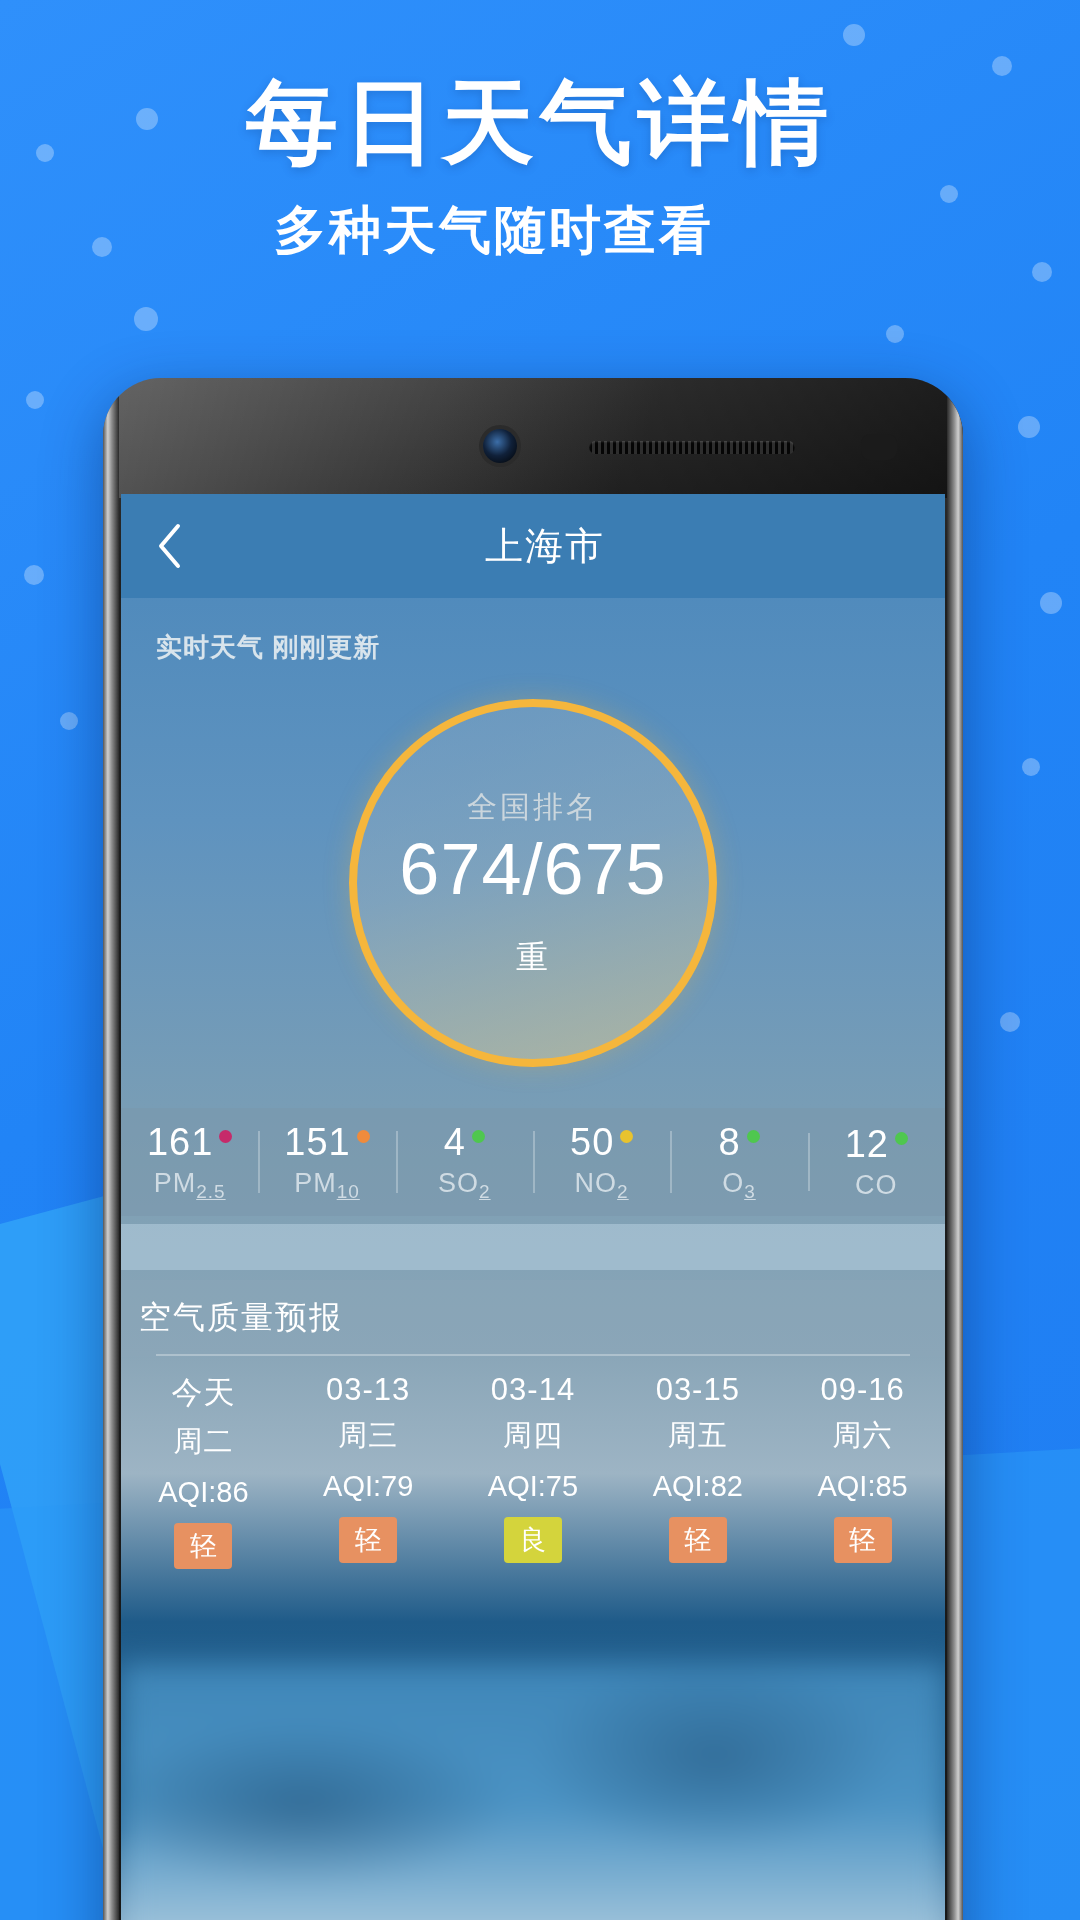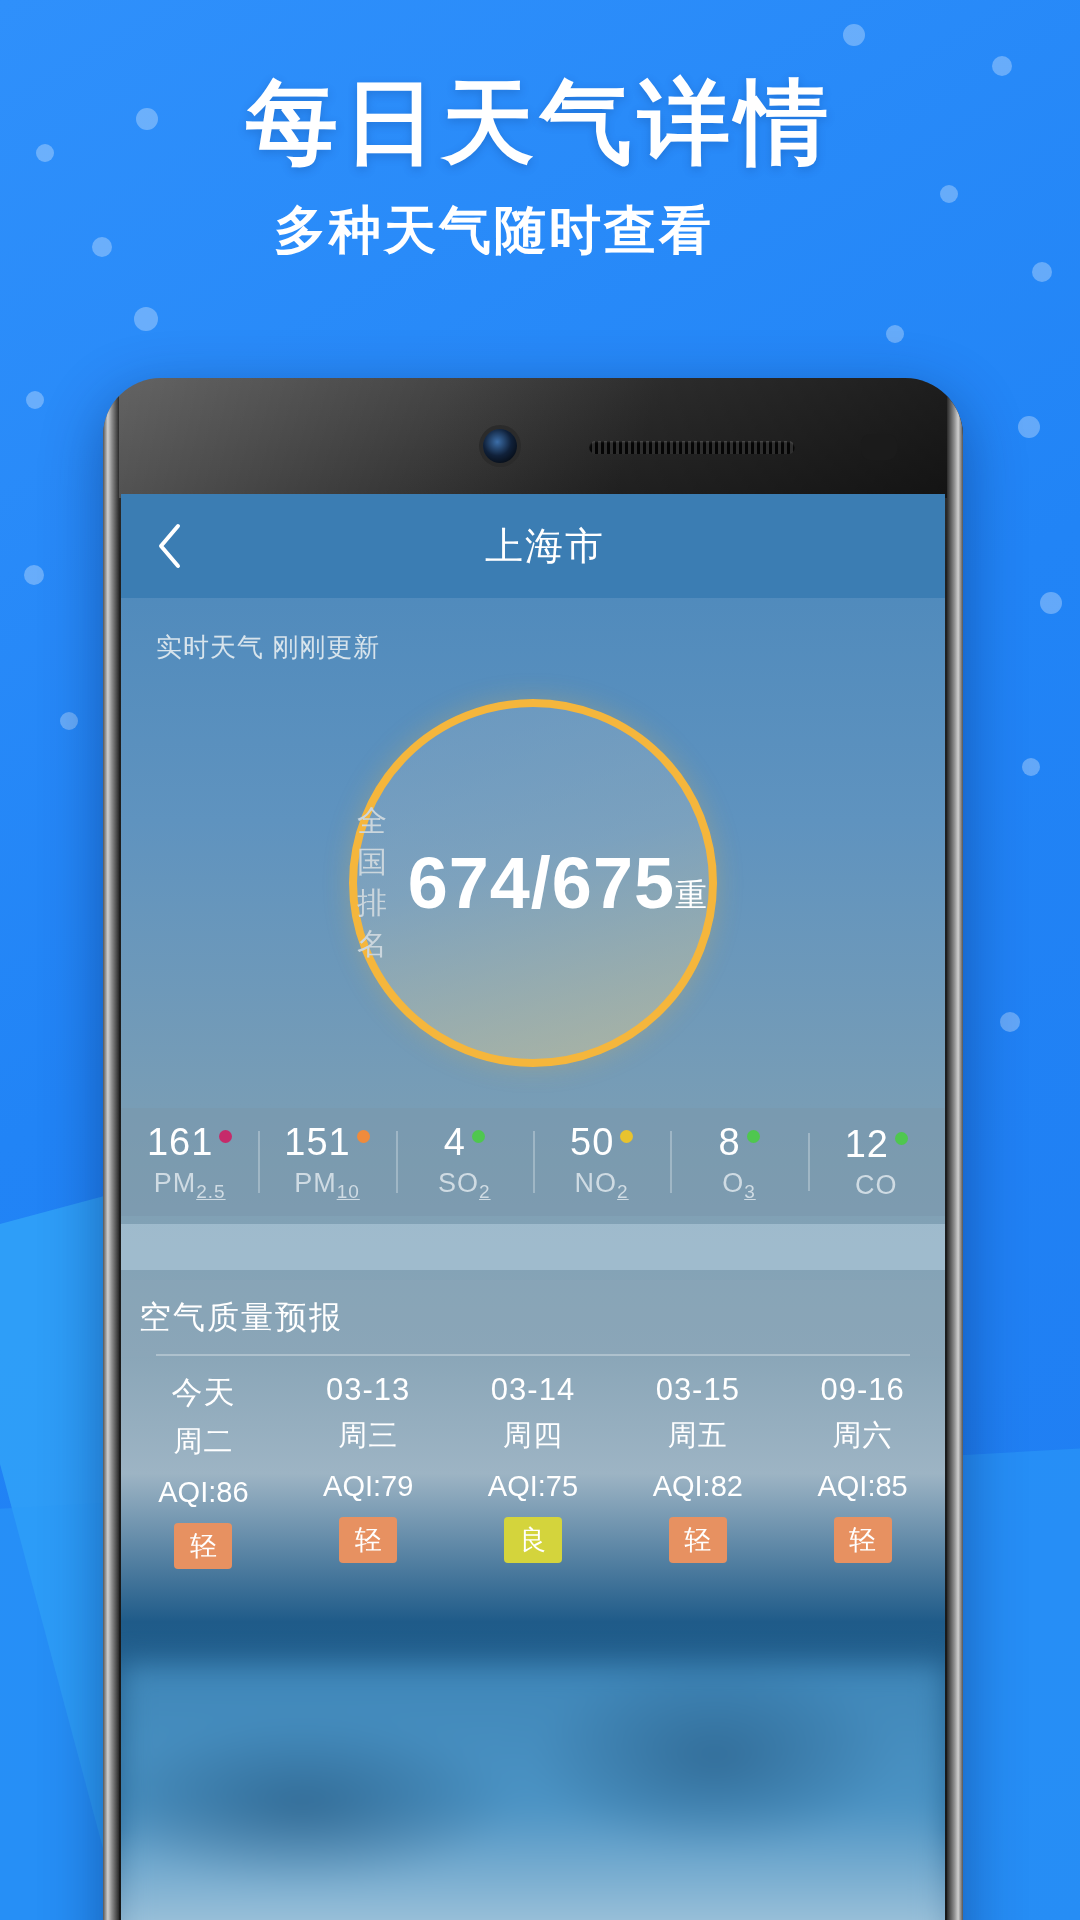--- a/index.html
+++ b/index.html
@@ -109,34 +109,34 @@
     width:96px; height:104px; display:flex; align-items:center; justify-content:center;
   }
   #nav .back svg { display:block; }
   #nav .title {
     position:absolute; left:0; width:100%; text-align:center;
     font-size:38px; letter-spacing:2px;padding-left:24px;
   }
 
   .realtime {
     position:absolute; left:35px; top:136px;
-    font-size:26px; color:#d8e4ec; letter-spacing:1px;
+    font-size:26px; color:#d8e4ec; letter-spacing:1px;font-weight:bold;
   }
 
   
   #aqi-circle {
     position:absolute; left:50%; top:205px; transform:translateX(-50%);
     width:368px; height:368px; border-radius:50%;
     border:8px solid #f5b63c;
     background:linear-gradient(165deg,rgba(120,160,195,.55) 0%,rgba(150,175,190,.5) 45%,rgba(205,195,150,.62) 100%);
-    display:flex; flex-direction:row; align-items:center; justify-content:center;
+    display:flex; flex-direction:column; align-items:center; justify-content:center;
     box-shadow:0 0 26px rgba(245,182,60,.25);
   }
   #aqi-circle .rank-label { font-size:30px; color:#cbd6dd; letter-spacing:3px; }
-  #aqi-circle .rank-value { font-size:72px; letter-spacing:1px; font-weight:700; }
+  #aqi-circle .rank-value { font-size:72px; letter-spacing:1px; font-weight:400; }
   #aqi-circle .rank-level { font-size:32px; margin-top:26px; letter-spacing:2px; }
 
   
   #pollutants {
     position:absolute; left:0; top:614px; width:100%; height:108px;
     background:rgba(122,151,172,.55);
     display:flex; align-items:center;
   }
   #pollutants .cell {
     flex:1; position:relative; text-align:center;

